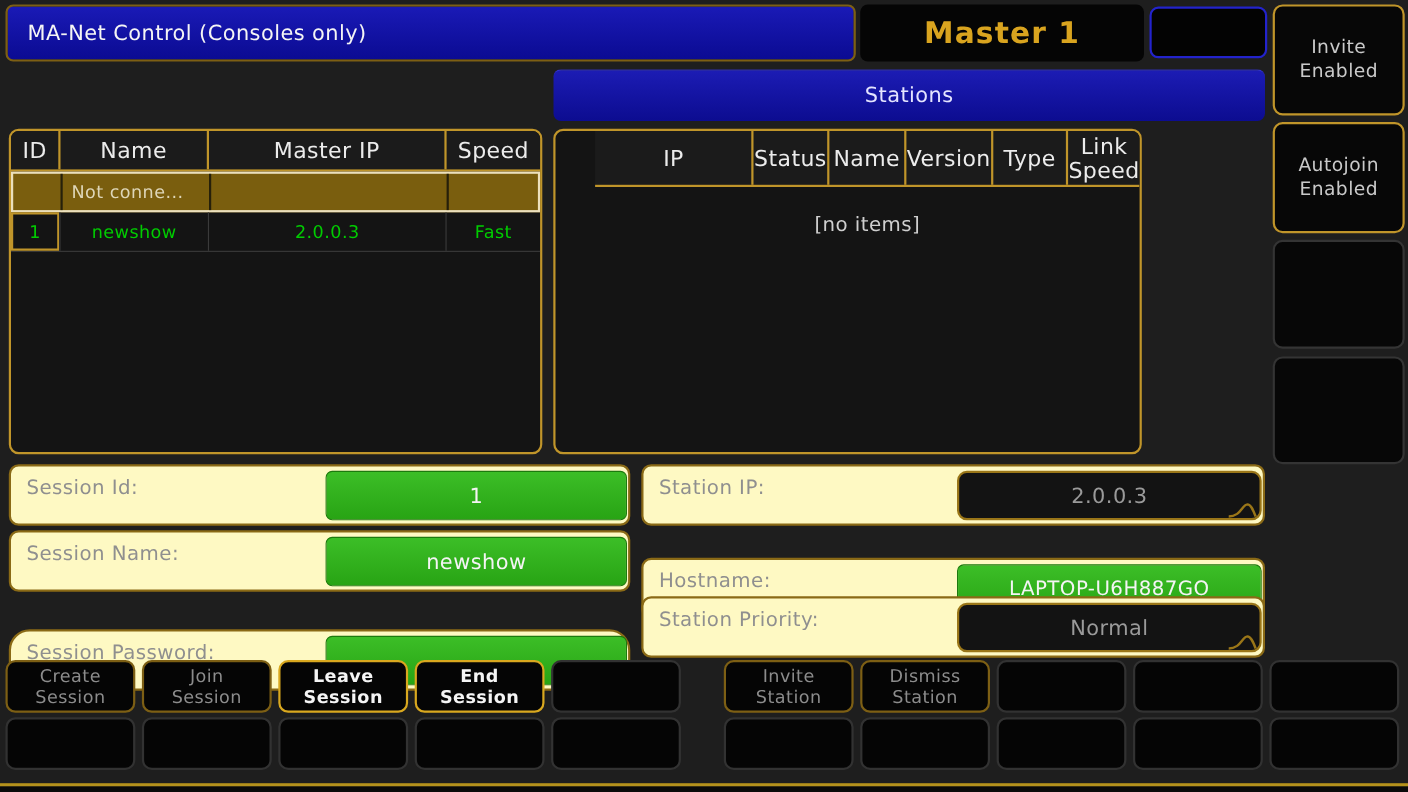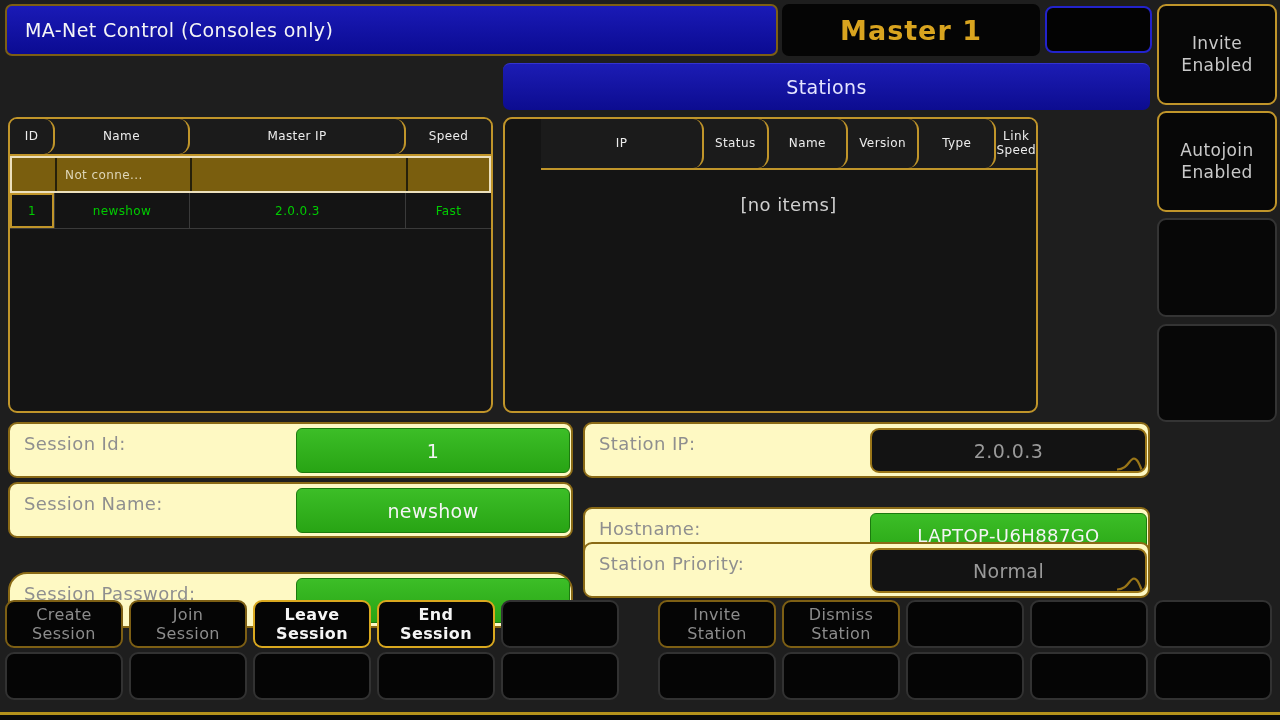--- a/index.html
+++ b/index.html
@@ -50,30 +50,29 @@
   }
 
   
   .table-panel {
     top:117px; height:296px; background:#141414;
     border:2px solid #c0952a; border-radius:9px; overflow:hidden;
   }
   .t-head { display:flex; border-bottom:2px solid #c0952a; background:#1b1b1b; }
   .t-head .cell {
     display:flex; align-items:center; justify-content:center; text-align:center;
-    font-size:12px; color:#ececec; line-height:1.1;
+    font-size:20px; color:#ececec; line-height:1.1;
     border-right:2px solid #c0952a;
-    border-radius:11px;
   }
   .t-head .cell:last-child { border-right:none; }
 
   .row { display:flex; }
   .row .cell {
     display:flex; align-items:center; justify-content:center;
-    font-size:12px; height:100%;
+    font-size:16px; height:100%;
   }
   .row-selected {
     height:37px; background:#7a5e0e; border:2px solid #ece0bd;
     color:#ded6b8;
   }
   .row-selected .cell { border-right:2px solid #26200a; }
   .row-selected .cell:last-child { border-right:none; }
   .row-selected .cell.name { justify-content:flex-start; padding-left:8px; }
   .row-normal {
     height:36px; color:#00cc00; border-bottom:1px solid #3a3a3a;

